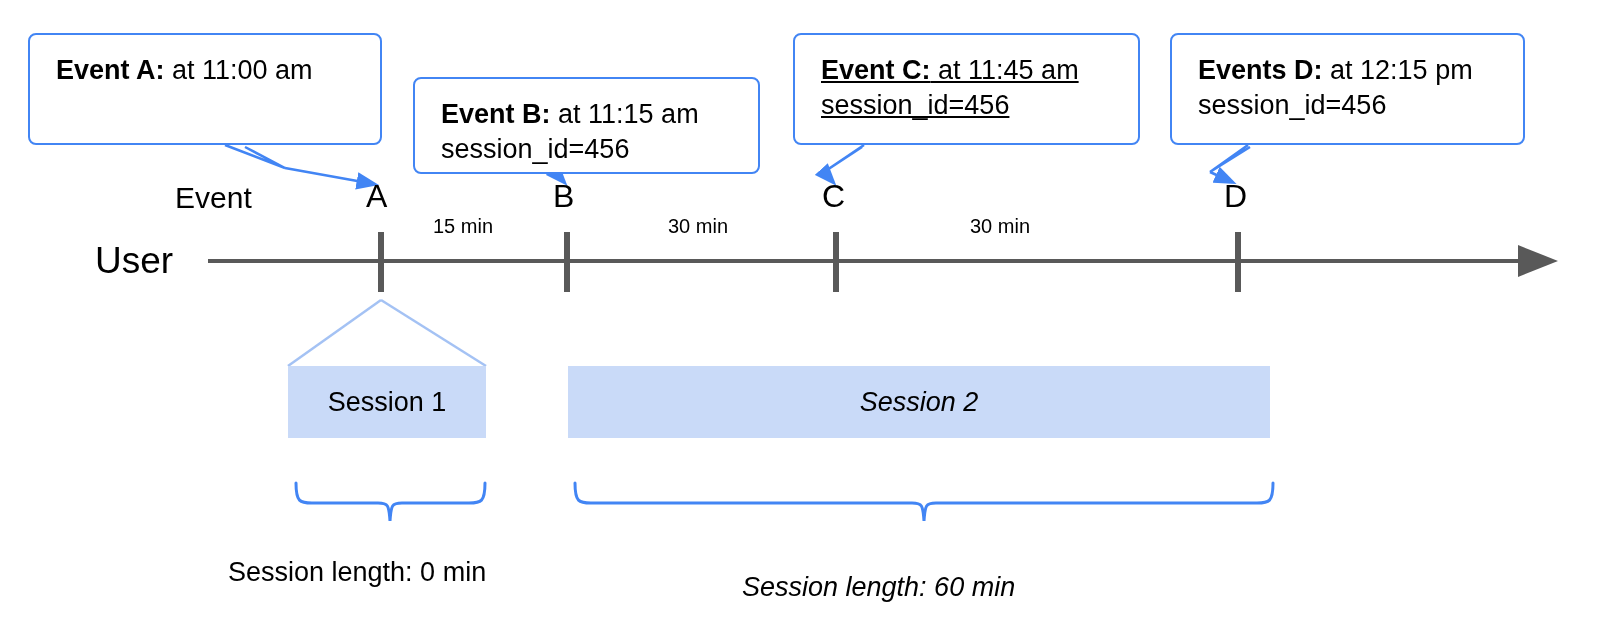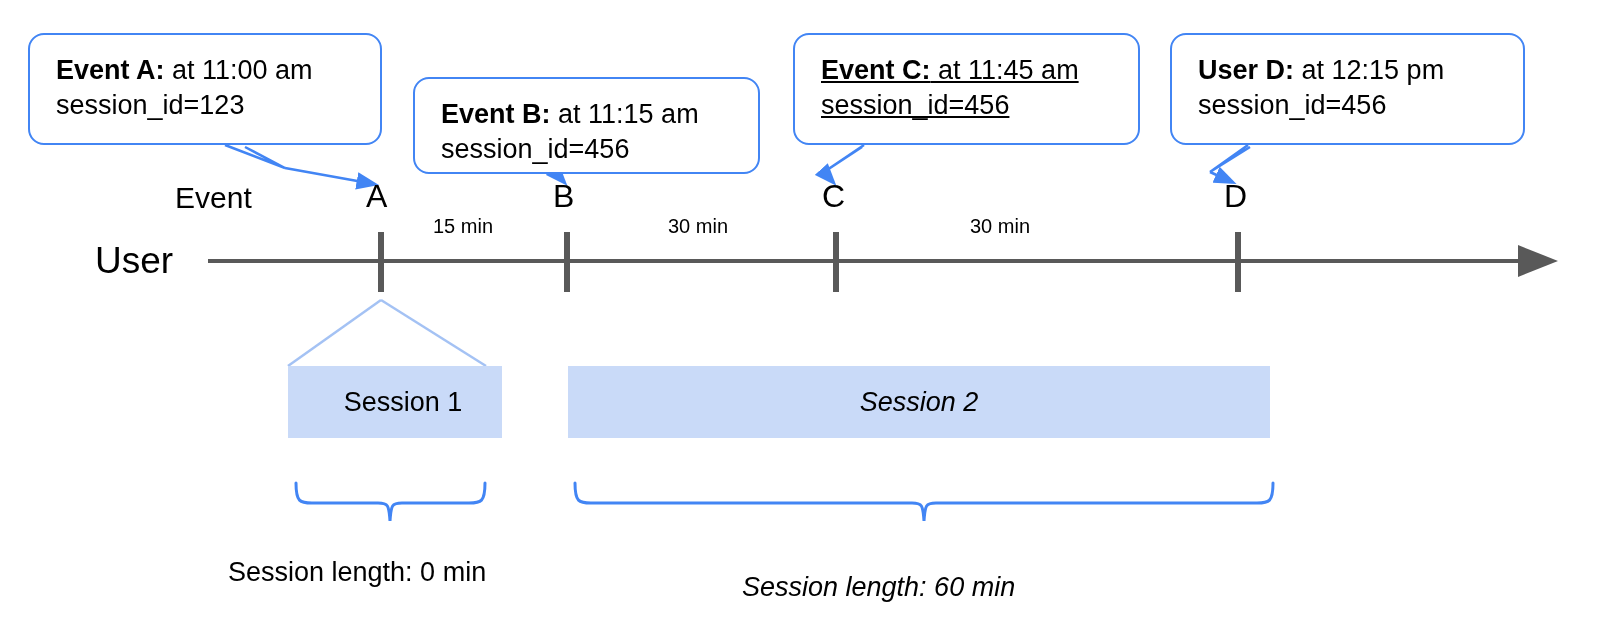--- a/index.html
+++ b/index.html
@@ -25,21 +25,21 @@
     top: 0;
     width: 1614px;
     height: 642px;
     overflow: visible;
   }
   
   .callout {
     position: absolute;
     box-sizing: border-box;
     border: 2px solid #4285f4;
-    border-radius: 16px;
+    border-radius: 8px;
     background: #ffffff;
     padding: 18px 20px 16px 26px;
     font-size: 27px;
     line-height: 1.30;
     color: #000000;
     white-space: nowrap;
     z-index: 3;
   }
   .callout .lead {
     font-weight: bold;
@@ -71,39 +71,38 @@
     z-index: 2;
   }
 </style>
 </head>
 <body>
 
 <div id="canvas">
 
   <div class="callout" style="left:28px; top:33px; width:354px; height:112px;">
     <span class="lead">Event A:</span><span> at 11:00 am</span>
-    <span class="ln2">session_id=123</span>
   </div>
 
   <div class="callout" style="left:413px; top:33px; width:347px; height:97px;margin-top:44px;">
     <span class="lead">Event B:</span><span> at 11:15 am</span>
     <span class="ln2">session_id=456</span>
   </div>
 
   <div class="callout" style="left:793px; top:33px; width:347px; height:112px;text-decoration:underline;">
     <span class="lead">Event C:</span><span> at 11:45 am</span>
     <span class="ln2">session_id=456</span>
   </div>
 
   <div class="callout" style="left:1170px; top:33px; width:355px; height:112px;">
-    <span class="lead">User D:</span><span> at 12:15 pm</span>
+    <span class="lead">Events D:</span><span> at 12:15 pm</span>
     <span class="ln2">session_id=456</span>
   </div>
 
-  <div class="sessionbar" style="left:288px; top:366px; width:198px; height:72px;padding-left:16px;">
+  <div class="sessionbar" style="left:288px; top:366px; width:198px; height:72px;">
     <span>Session 1</span>
   </div>
   <div class="sessionbar" style="left:568px; top:366px; width:702px; height:72px;font-style:italic;">
     <span>Session 2</span>
   </div>
 
   <svg class="layer" viewBox="0 0 1614 642">
     <defs>
       <marker id="arrowEnd" markerWidth="10" markerHeight="8" refX="1" refY="4" orient="auto">
         <polygon points="0,0 10,4 0,8" fill="#595959"></polygon>

